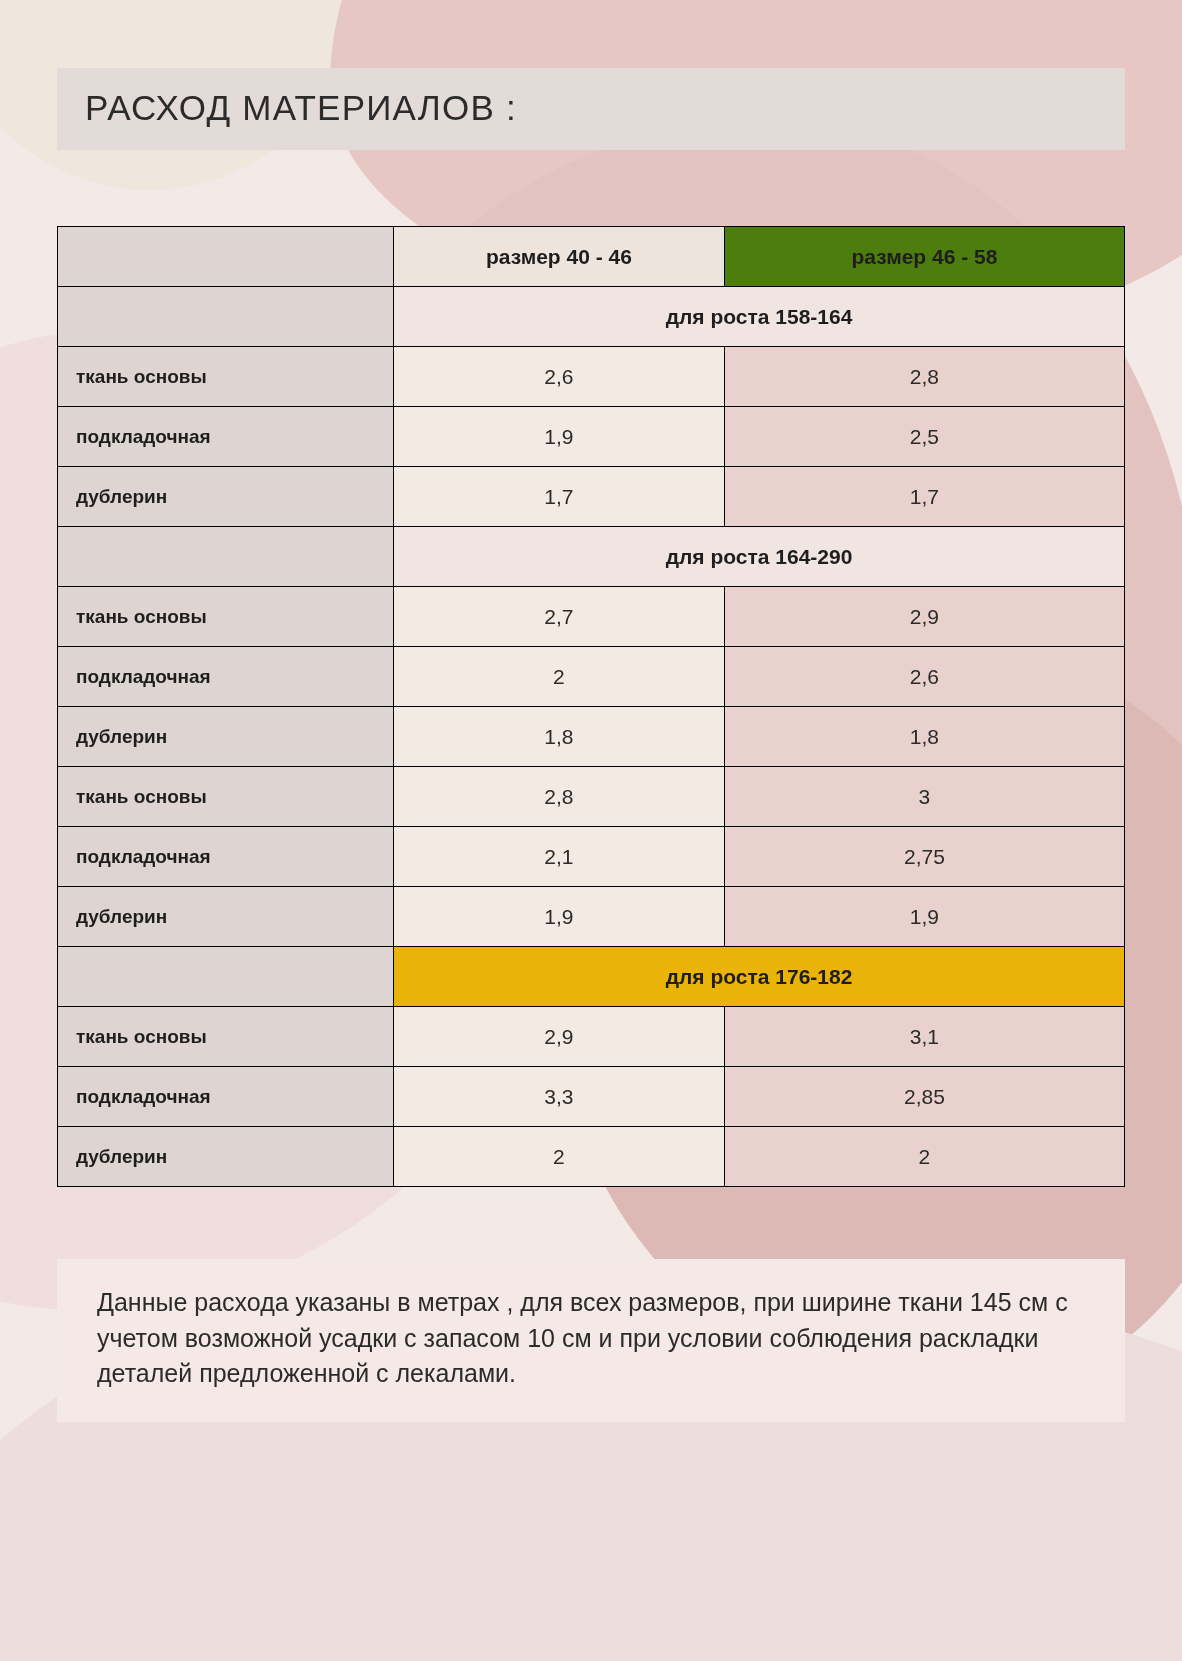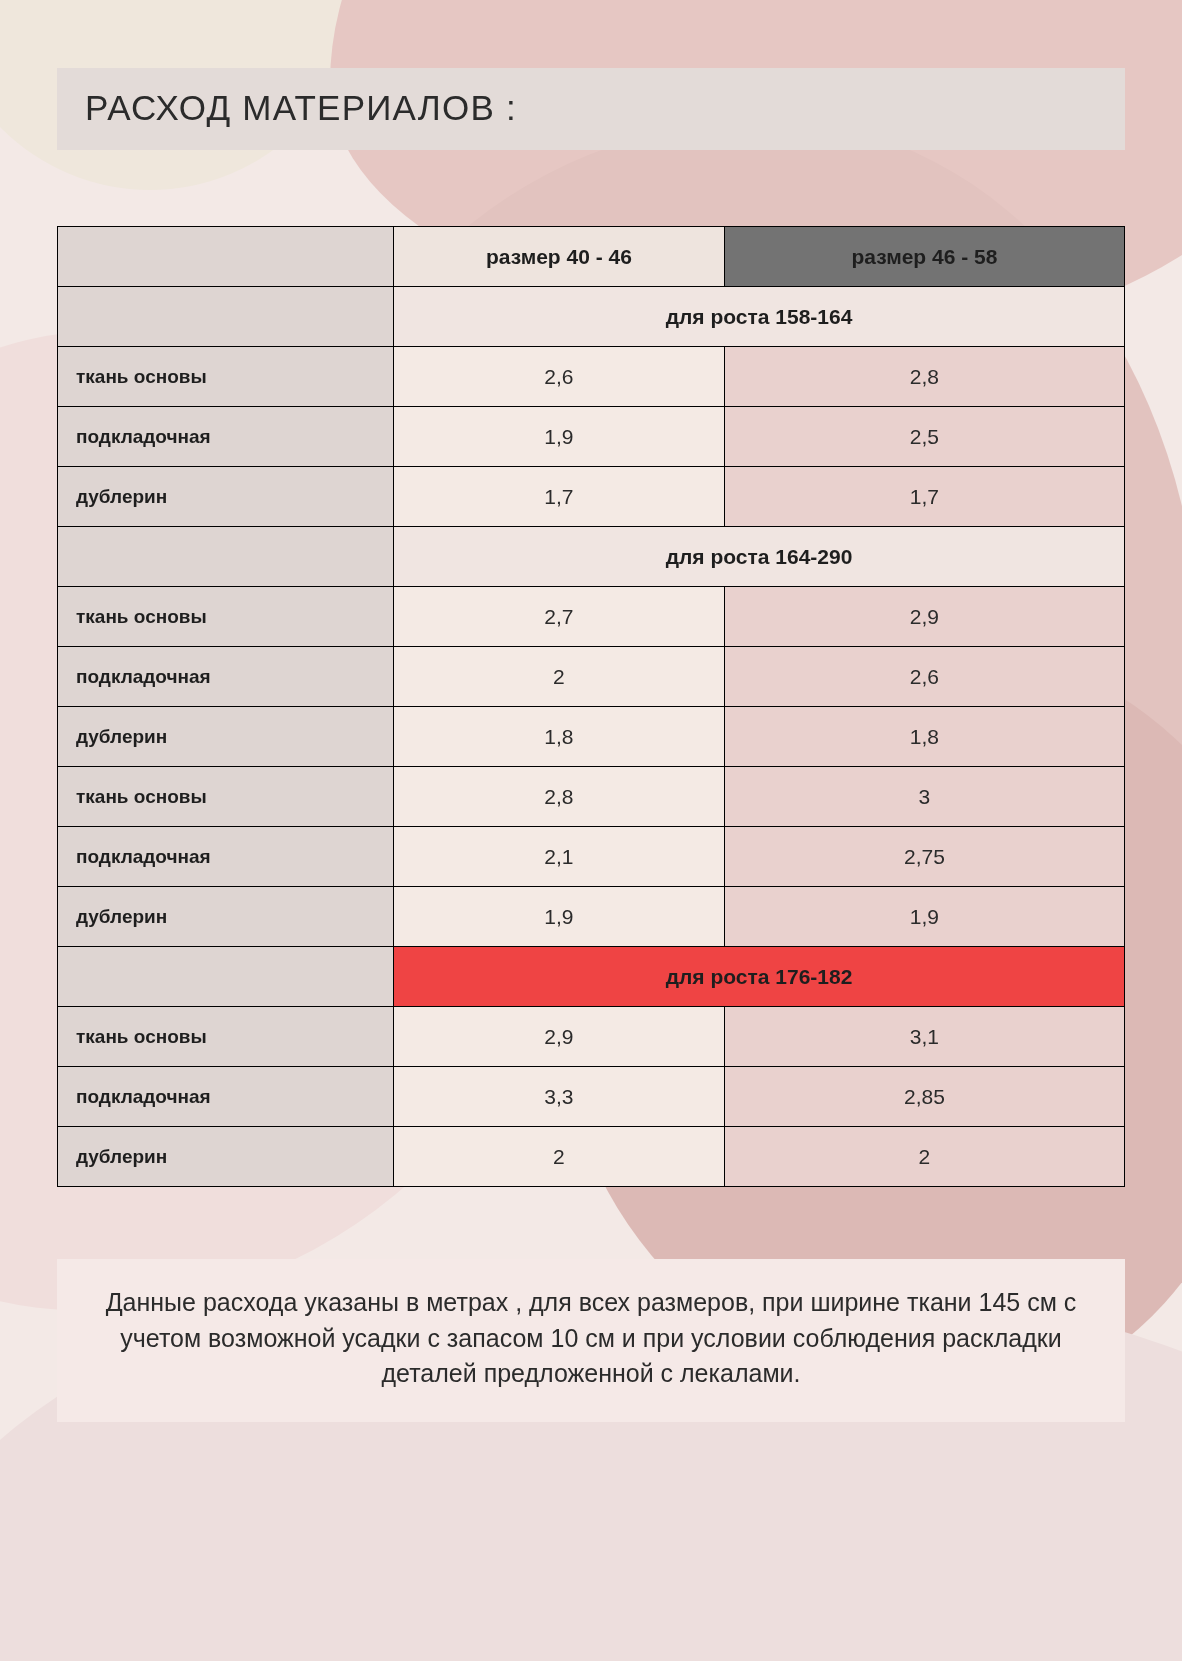--- a/index.html
+++ b/index.html
@@ -119,37 +119,37 @@
 
   .head-empty { background: #ded5d2; }
   .head-a {
     background: #eee4de;
     text-align: center;
     font-weight: bold;
     font-size: 21px;
     color: #1e1e1e;
   }
   .head-b {
-    background: #737373;
+    background: #4d7c0f;
     text-align: center;
     font-weight: bold;
     font-size: 21px;
     color: #1e1e1e;
   }
 
   tr.group-row td.group-label { background: #ded5d2; }
   tr.group-row td.group-title {
     background: #f0e5e1;
     text-align: center;
     font-weight: bold;
     font-size: 21px;
     color: #1e1e1e;
   }
   tr.group-row td.group-title.tint-b {
-    background: #ef4444;
+    background: #eab308;
   }
 
   td.row-label {
     background: #ded5d2;
     font-weight: bold;
     font-size: 19px;
     color: #1e1e1e;
   }
   td.val-a {
     background: #f4eae4;
@@ -161,21 +161,21 @@
     background: #e9d1ce;
     text-align: center;
     font-size: 21px;
     color: #2b2b2b;
   }
 
   .note {
     margin-top: 72px;
     background: #f5e9e7;
     padding: 26px 40px 30px 40px;
-    text-align: center;
+    text-align: left;
     font-size: 25px;
     line-height: 1.42;
     color: #2b2b2b;
   }
 </style>
 </head>
 <body>
 
 <div class="bg-layer">
   <div class="blob-cream-top"></div>

